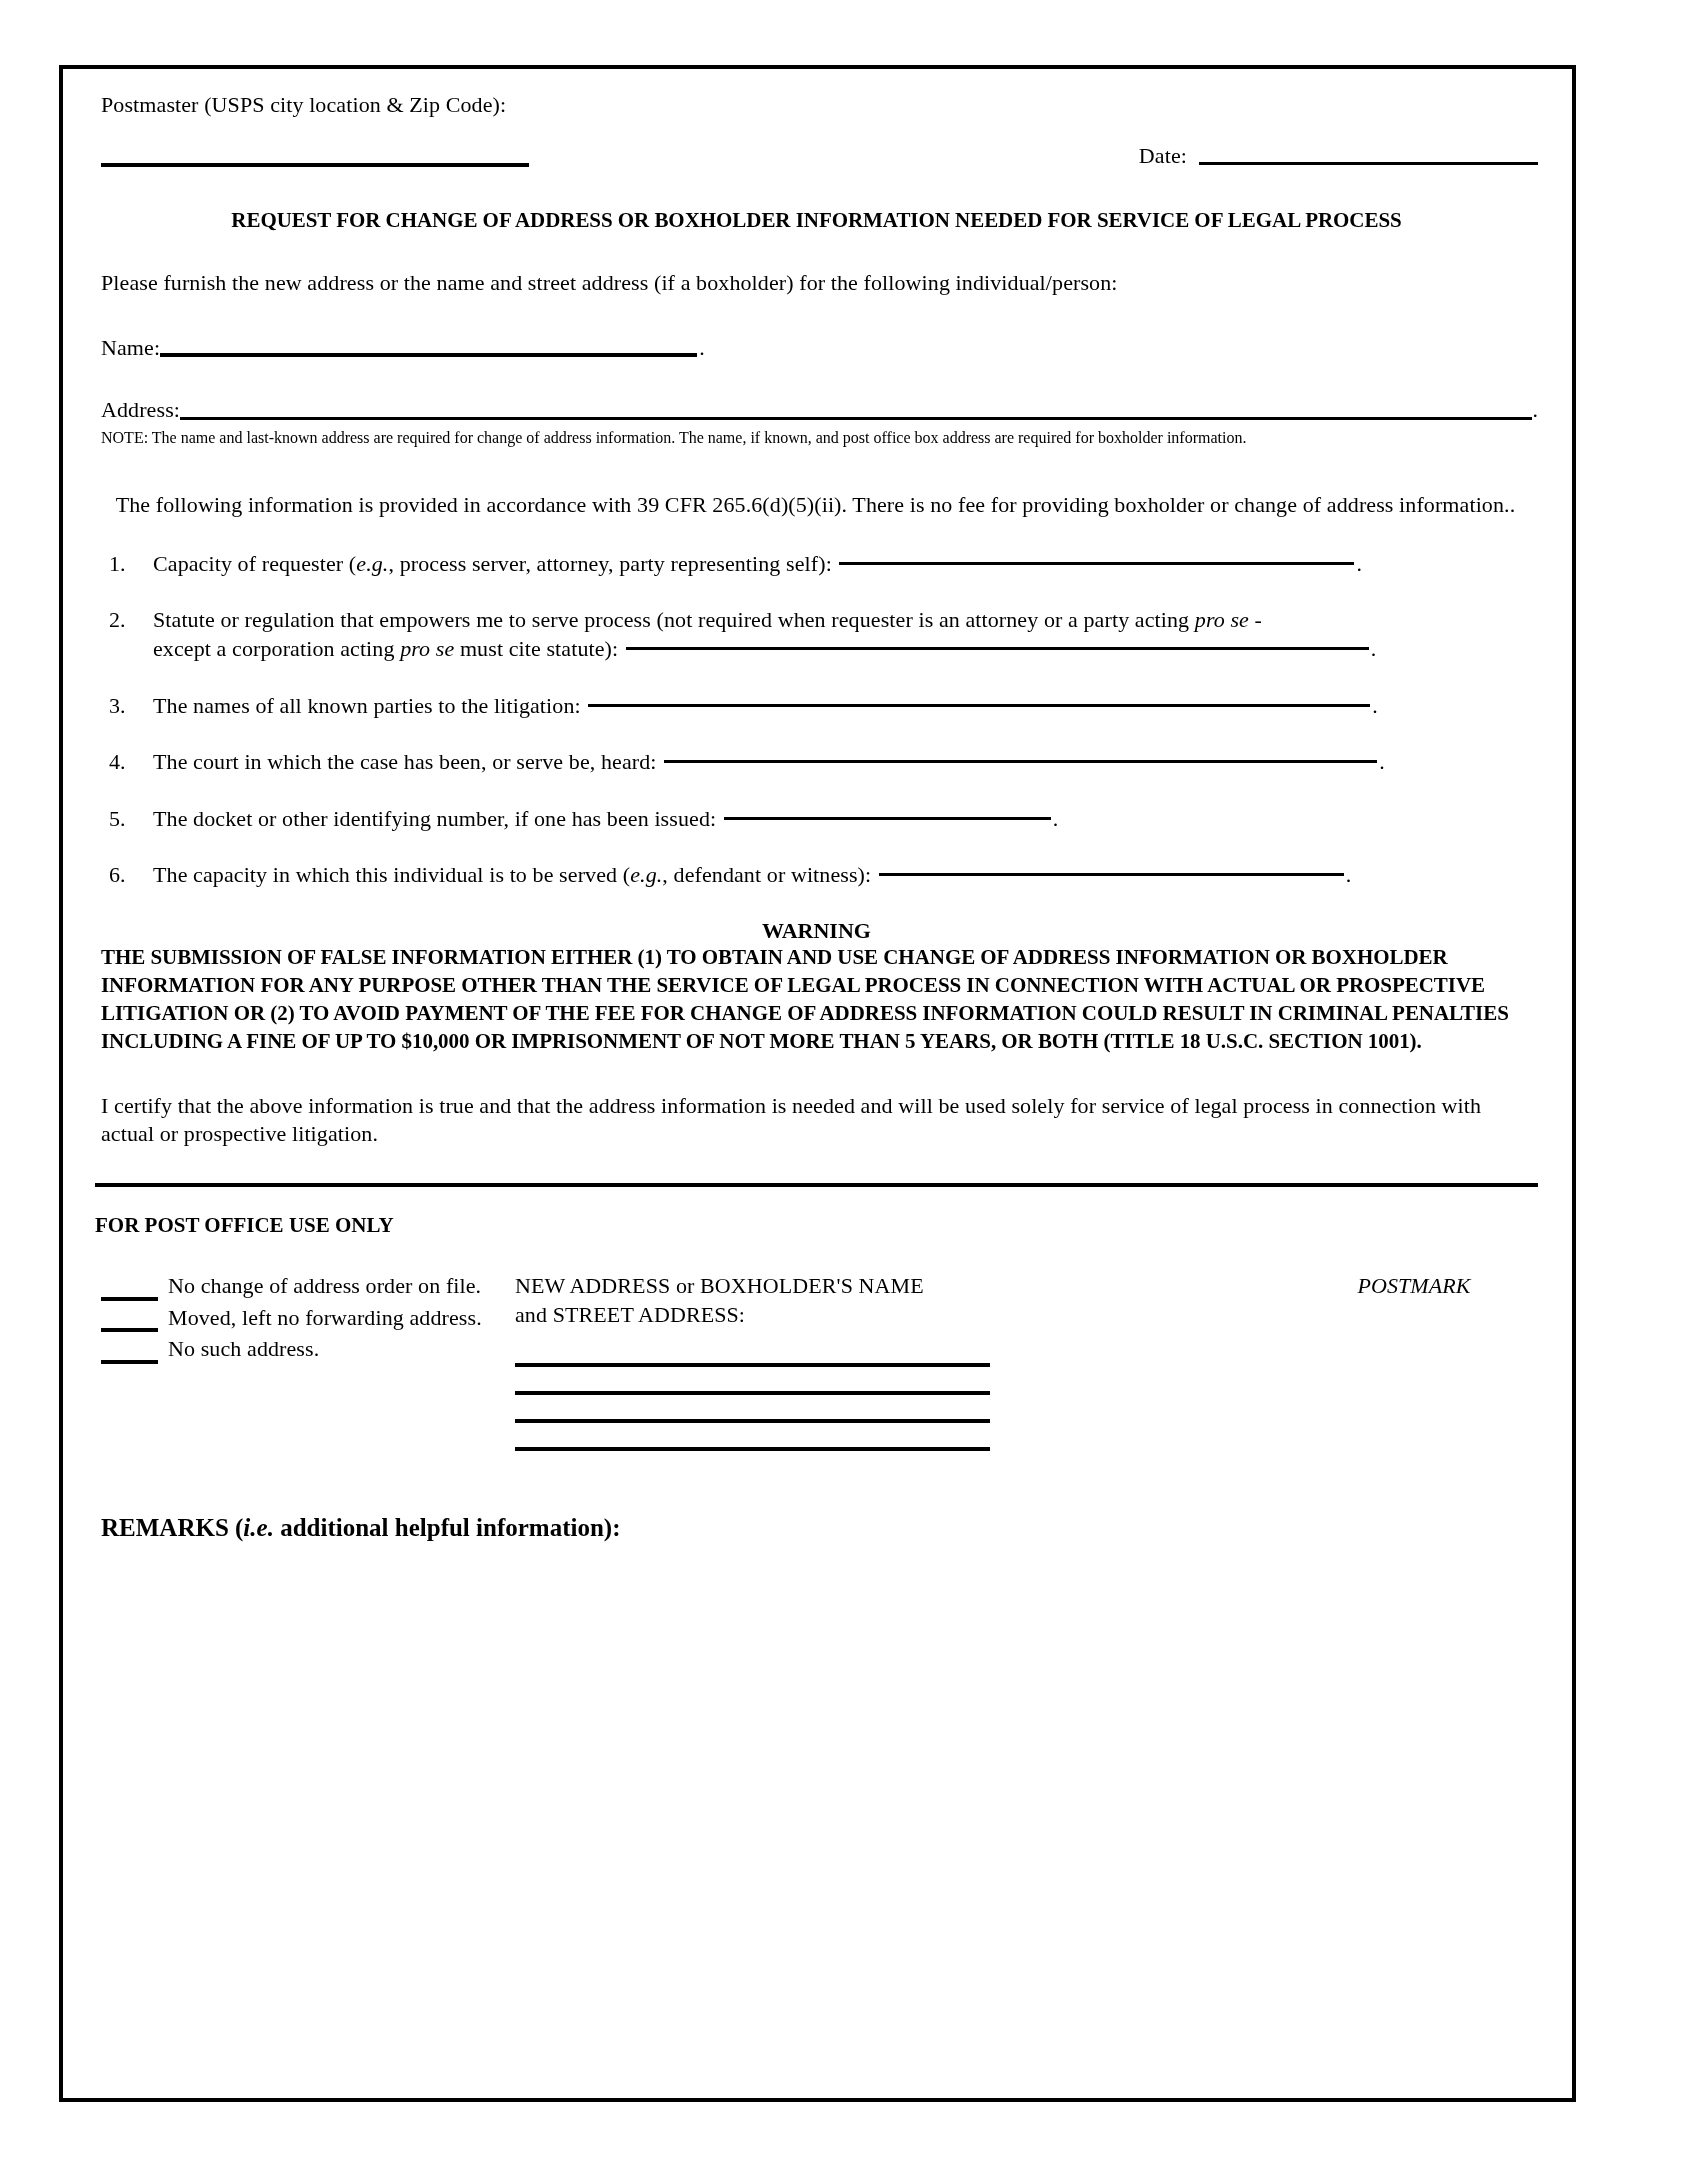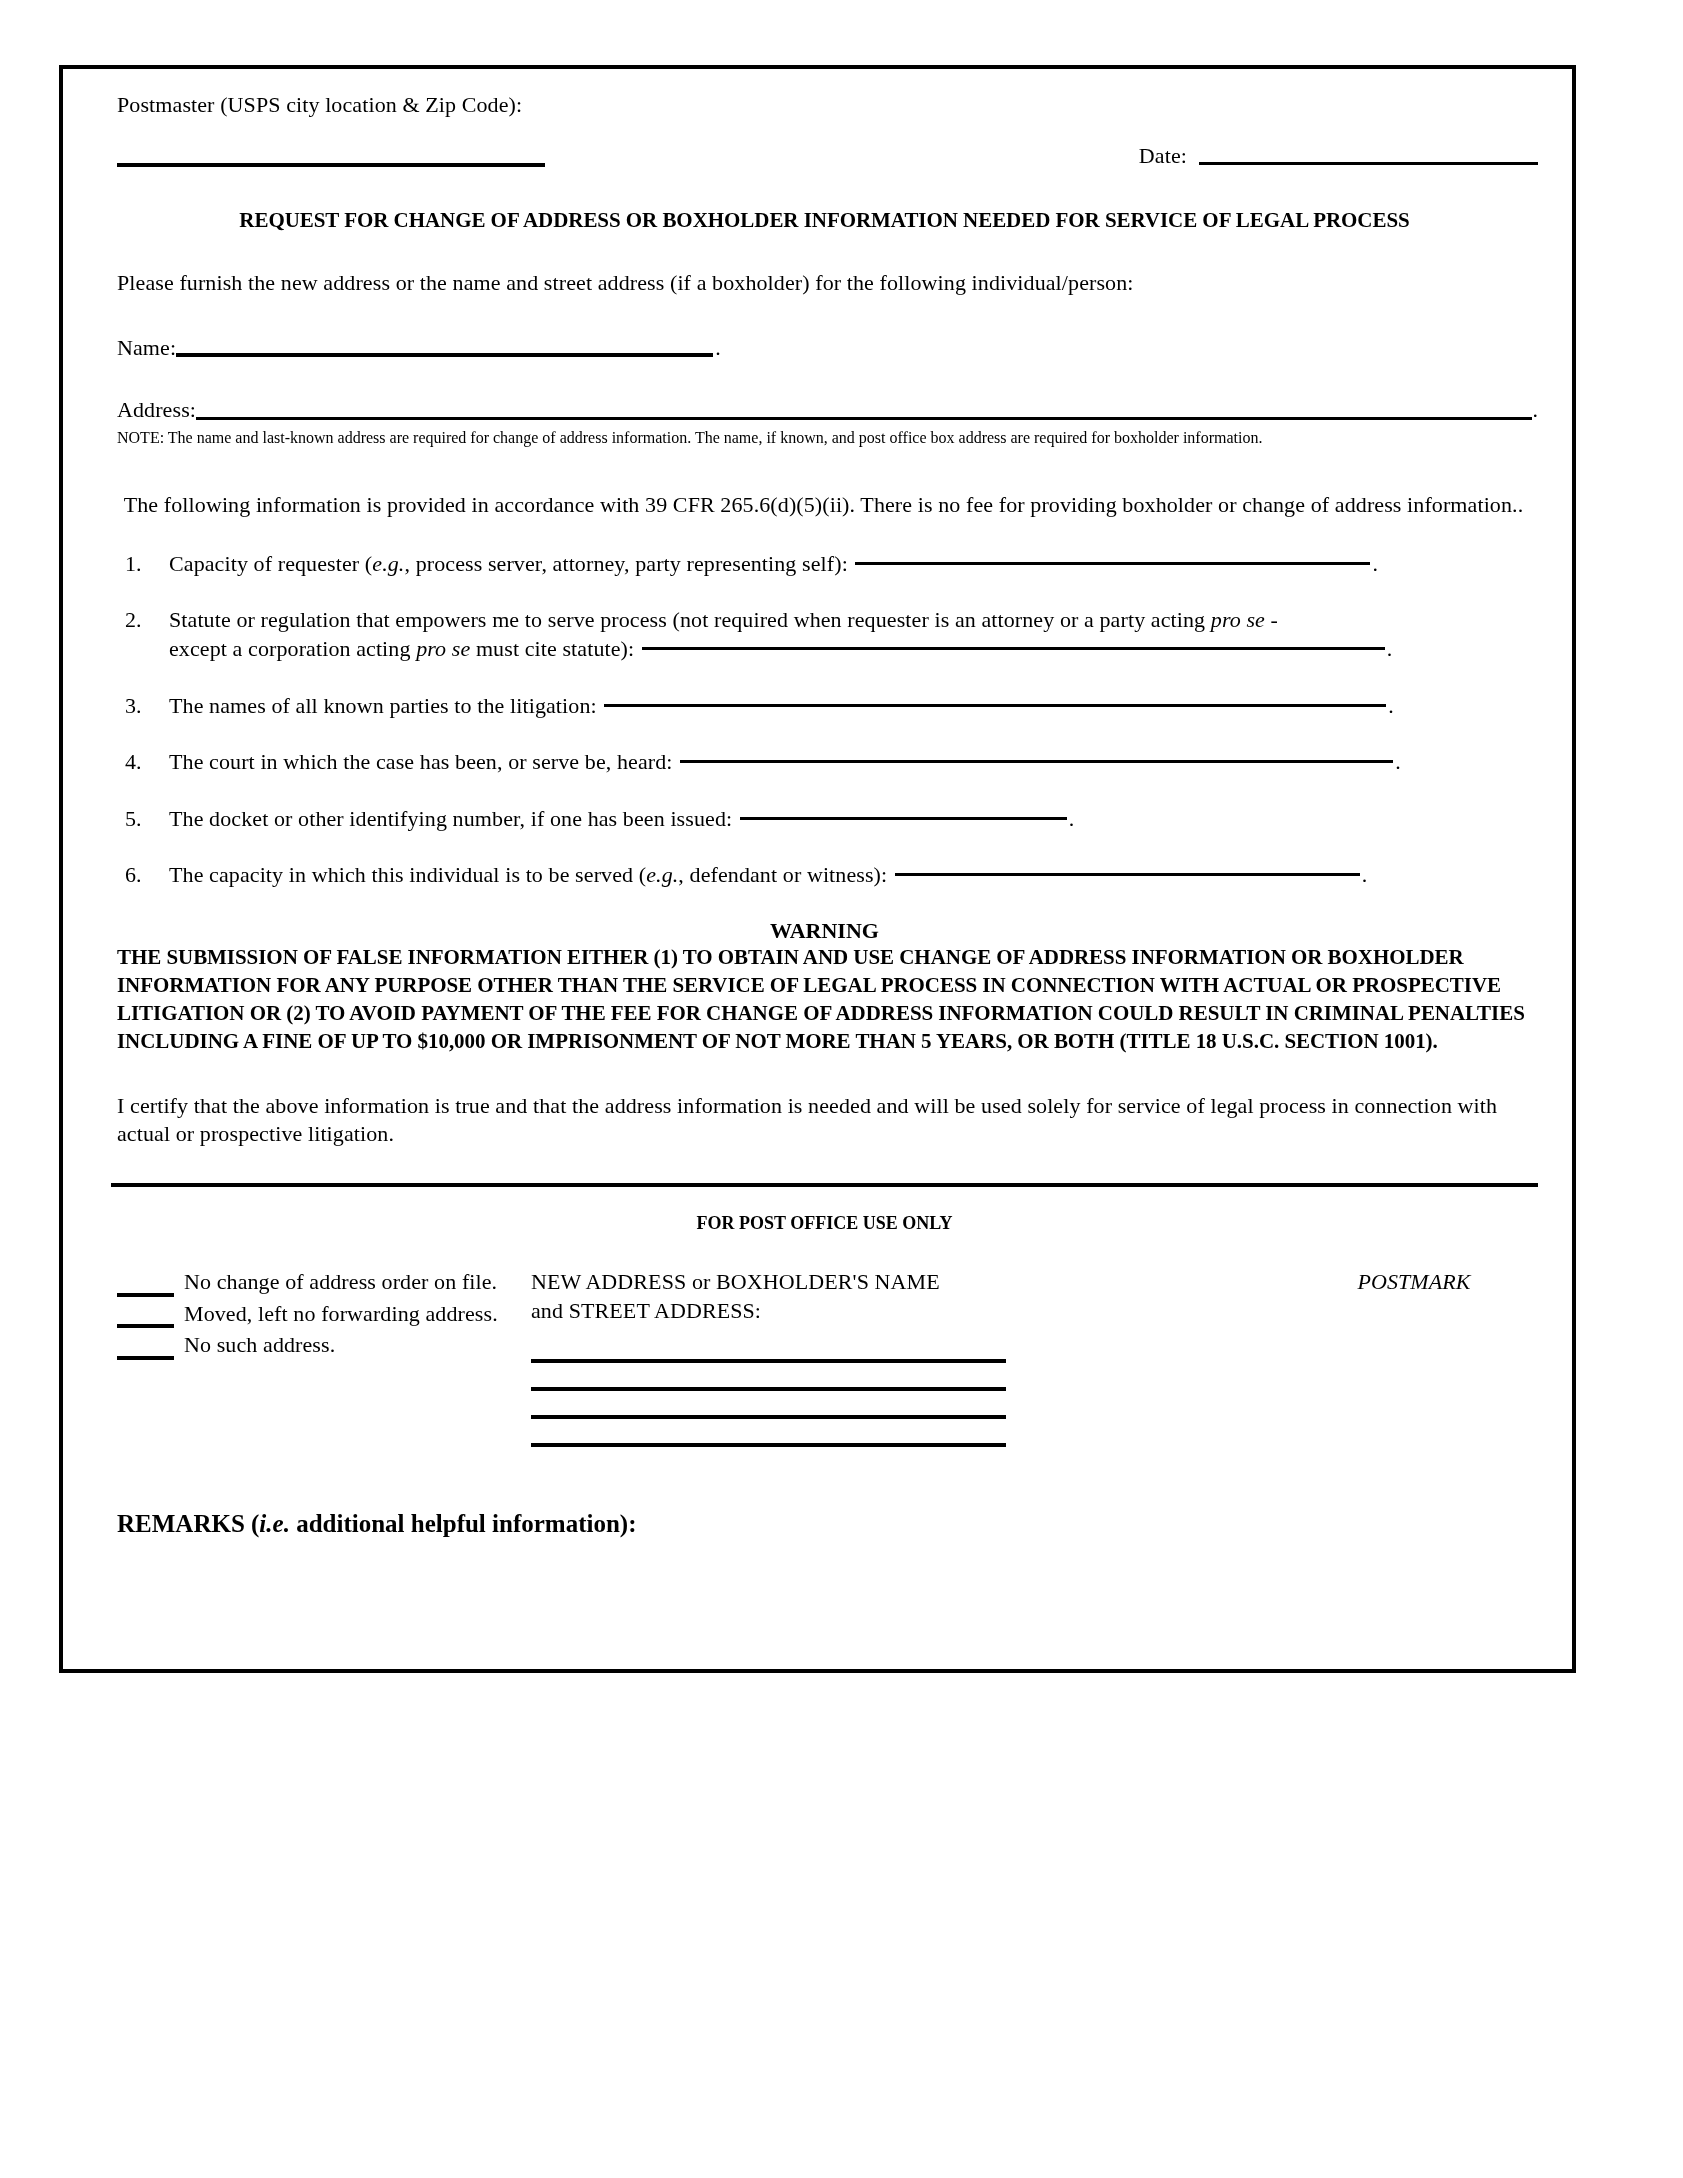--- a/index.html
+++ b/index.html
@@ -21,25 +21,24 @@
     height: 2178px;
     box-sizing: border-box;
     background: #ffffff;
   }
   
   .form-frame {
     position: absolute;
     left: 59px;
     top: 65px;
     width: 1517px;
-    height: 1608px;
+    height: 2037px;
     border: 4px solid #000000;
     box-sizing: border-box;
     background: #ffffff;
-    padding-left: 16px;
   }
   .inner {
     position: relative;
     padding: 22px 34px 0 32px;
     box-sizing: border-box;
     height: 100%;
   }
 
   
   .t {
@@ -212,23 +211,22 @@
   .sig-row.second { margin-top: 36px; }
 
   .full-rule {
     margin-top: 34px;
     border-top: 4px solid #000;
     height: 0;
   }
 
   
   .po-head {
-    text-align: center;
-    font-weight: bold;
-    font-size: 18px;
+    font-weight: bold;
+    font-size: 21px;
     margin-top: 26px;
   }
   .po-grid {
     position: relative;
     margin-top: 34px;
     height: 228px;
   }
   .po-left {
     position: absolute;
     left: 6px;

